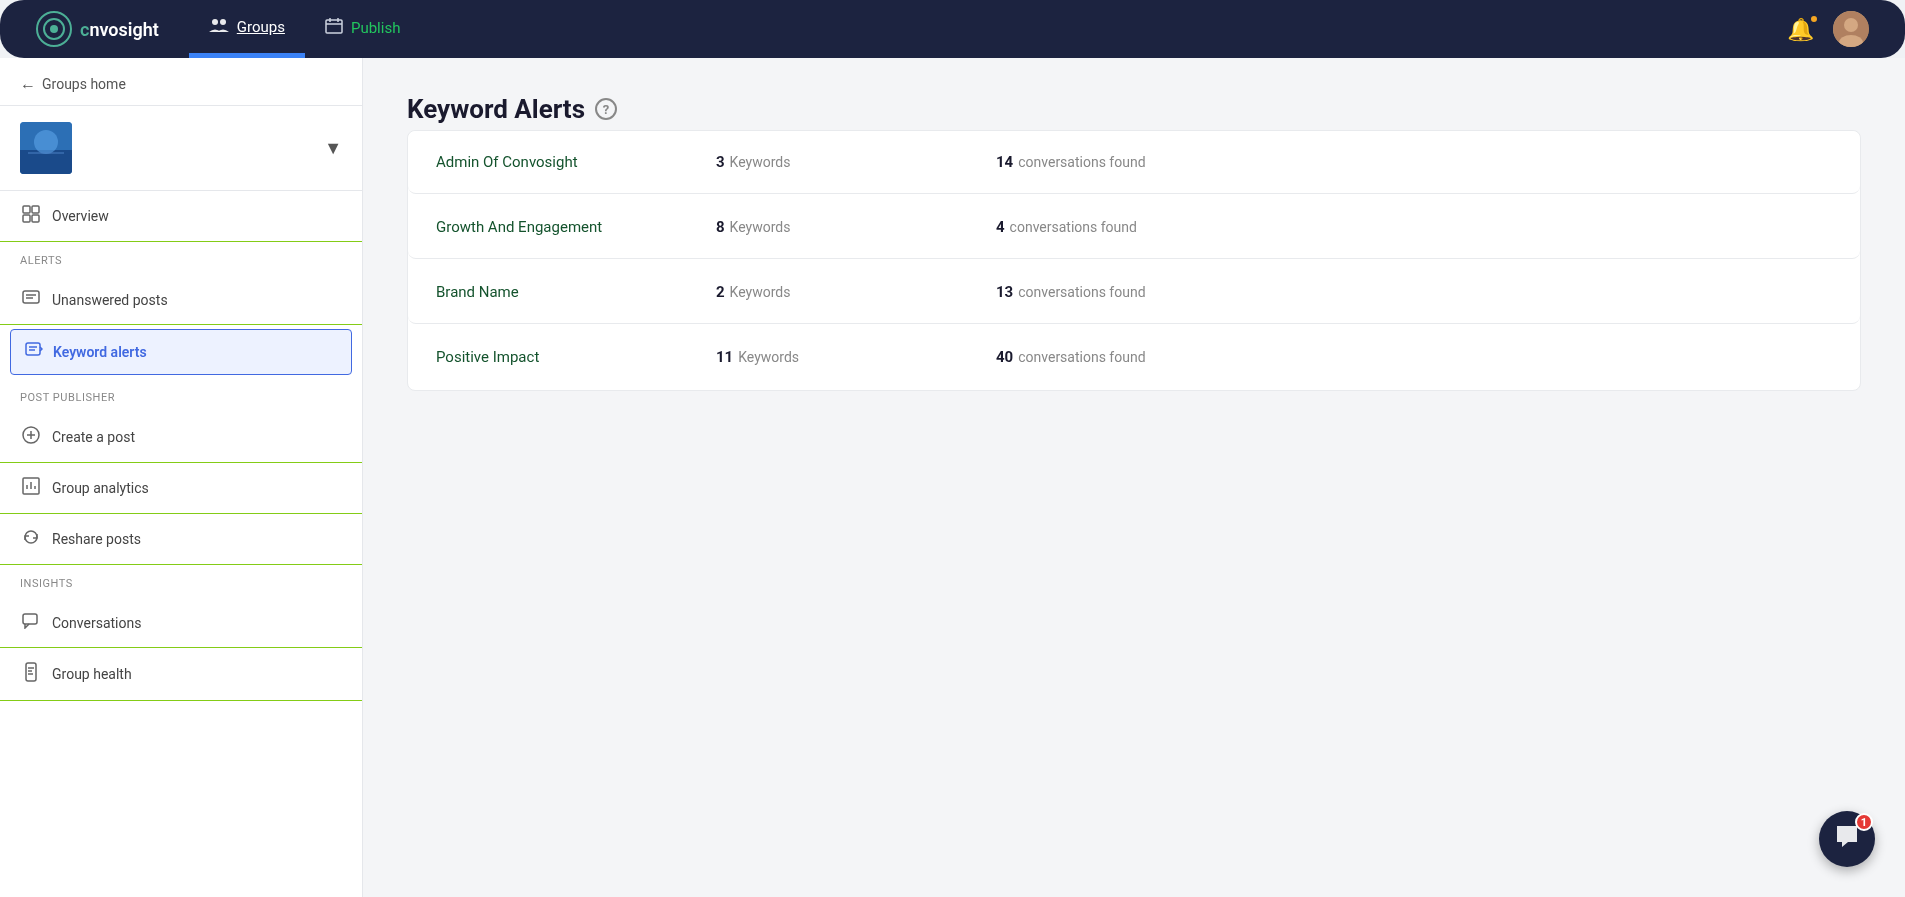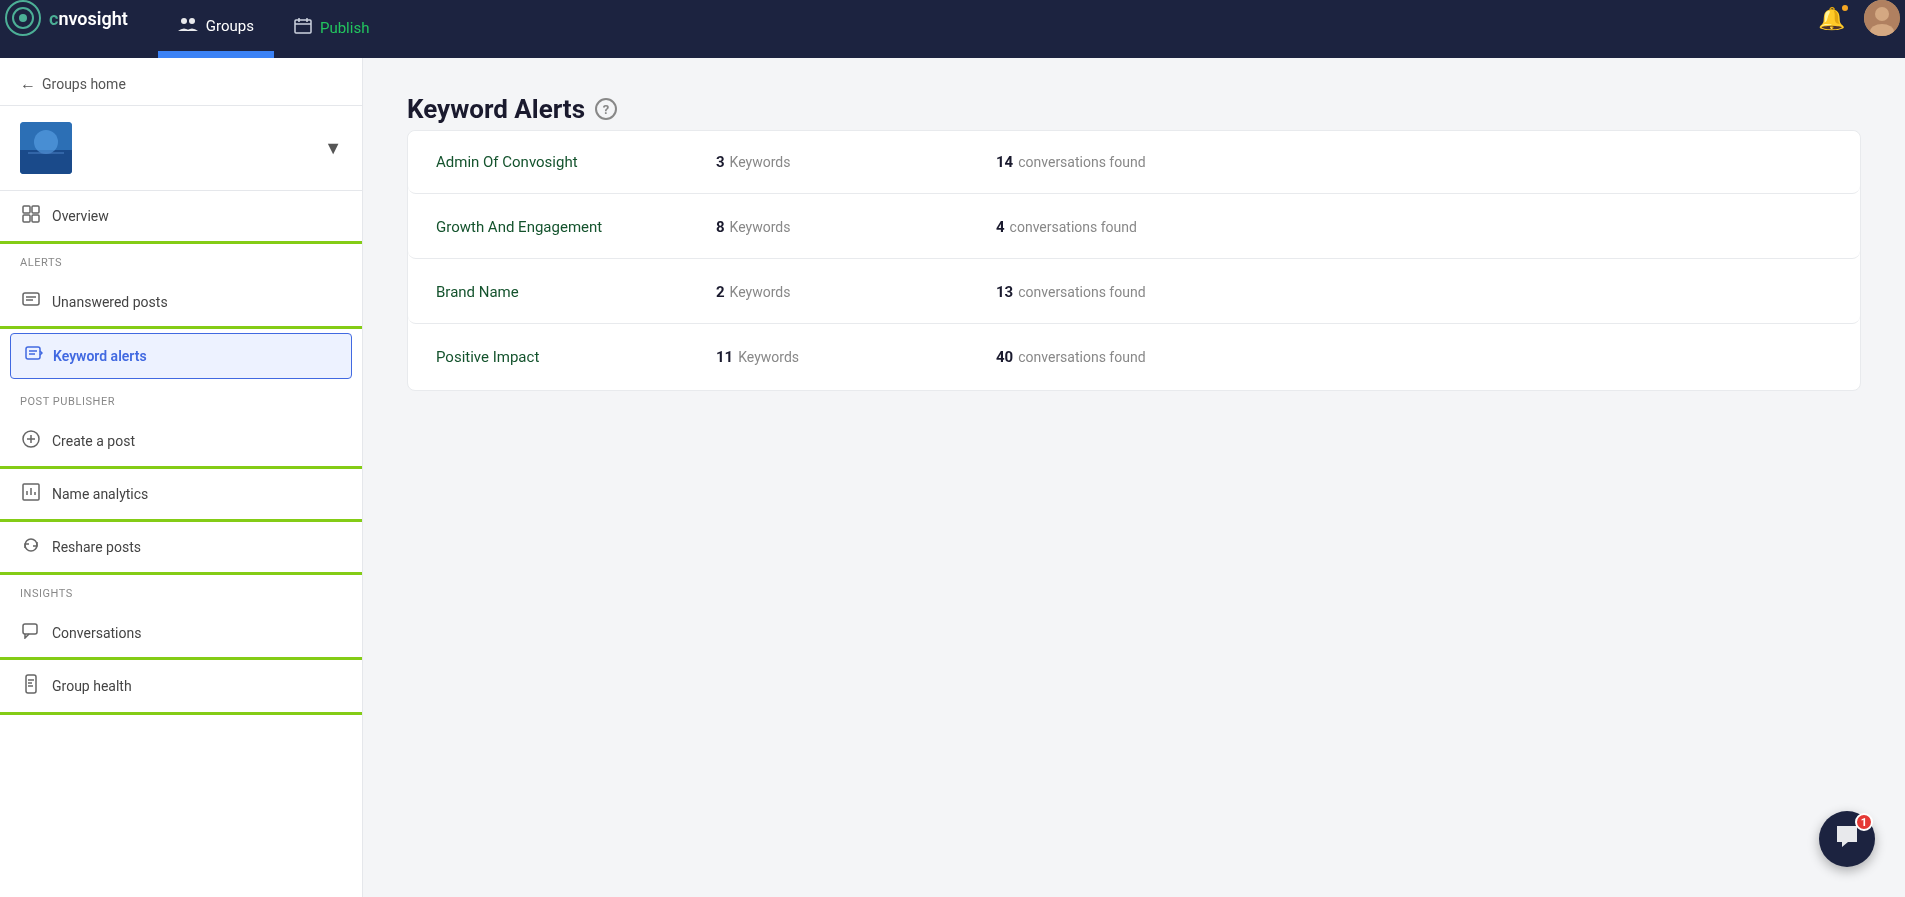--- a/index.html
+++ b/index.html
@@ -3,24 +3,25 @@
   <meta charset="utf-8">
   <style>
     * { box-sizing: border-box; margin: 0; padding: 0; }
     body { font-family: -apple-system, BlinkMacSystemFont, 'Segoe UI', Roboto, sans-serif; background: #f0f2f5; display: flex; flex-direction: column; height: 897px; overflow: hidden; }
 
     
     .topnav {
       background: #1c2340;
       height: 58px;
       display: flex;
-      align-items: flex-start;
-      padding: 0 5px;
+      align-items: center;
+      padding: 0 36px;
       flex-shrink: 0;
       position: relative;
+      border-radius: 24px;
     }
     .topnav-logo {
       display: flex;
       align-items: center;
       gap: 8px;
       margin-right: 30px;
     }
     .logo-icon {
       width: 36px;
       height: 36px;
@@ -51,21 +52,22 @@
       gap: 8px;
       padding: 0 20px;
       color: #22c55e;
       font-size: 15px;
       cursor: pointer;
       position: relative;
       border-bottom: 3px solid transparent;
     }
     .nav-item.active {
       color: white;
-      border-bottom: 7px solid #3b82f6;
+      border-bottom: 5px solid #3b82f6;
+      text-decoration: underline;
     }
     .nav-item-icon {
       font-size: 18px;
     }
     .topnav-right {
       margin-left: auto;
       display: flex;
       align-items: center;
       gap: 18px;
     }
@@ -183,21 +185,21 @@
     }
 
     .sidebar-section-item {
       display: flex;
       align-items: center;
       gap: 10px;
       padding: 14px 20px;
       cursor: pointer;
       color: #444;
       font-size: 14px;
-      border-bottom: 3px solid #84cc16;
+      border-bottom: 1px solid #84cc16;
     }
     .sidebar-section-item .item-icon {
       font-size: 18px;
       color: #666;
       width: 22px;
       text-align: center;
     }
 
     .sidebar-section-label {
       padding: 12px 20px 8px;
@@ -472,21 +474,21 @@
 
     <div class="sidebar-section-item">
       <span class="item-icon">
         <svg width="18" height="18" viewBox="0 0 18 18" fill="none" stroke="#666" stroke-width="1.5">
           <rect x="1" y="1" width="16" height="16" rx="1"></rect>
           <line x1="5" y1="12" x2="5" y2="8"></line>
           <line x1="9" y1="12" x2="9" y2="5"></line>
           <line x1="13" y1="12" x2="13" y2="9"></line>
         </svg>
       </span>
-      <span>Name analytics</span>
+      <span>Group analytics</span>
     </div>
 
     <div class="sidebar-section-item">
       <span class="item-icon">
         <svg width="18" height="18" viewBox="0 0 18 18" fill="none" stroke="#666" stroke-width="1.5">
           <path d="M3 9 A6 6 0 0 1 15 9"></path>
           <path d="M15 9 A6 6 0 0 1 3 9"></path>
           <polyline points="15,6 15,10 11,10"></polyline>
           <polyline points="3,12 3,8 7,8"></polyline>
         </svg>

